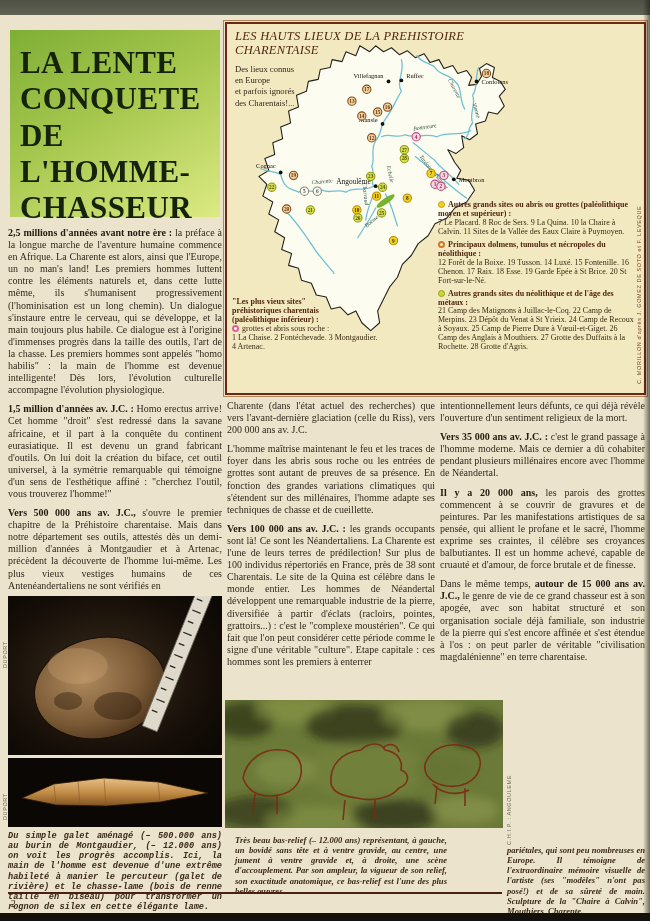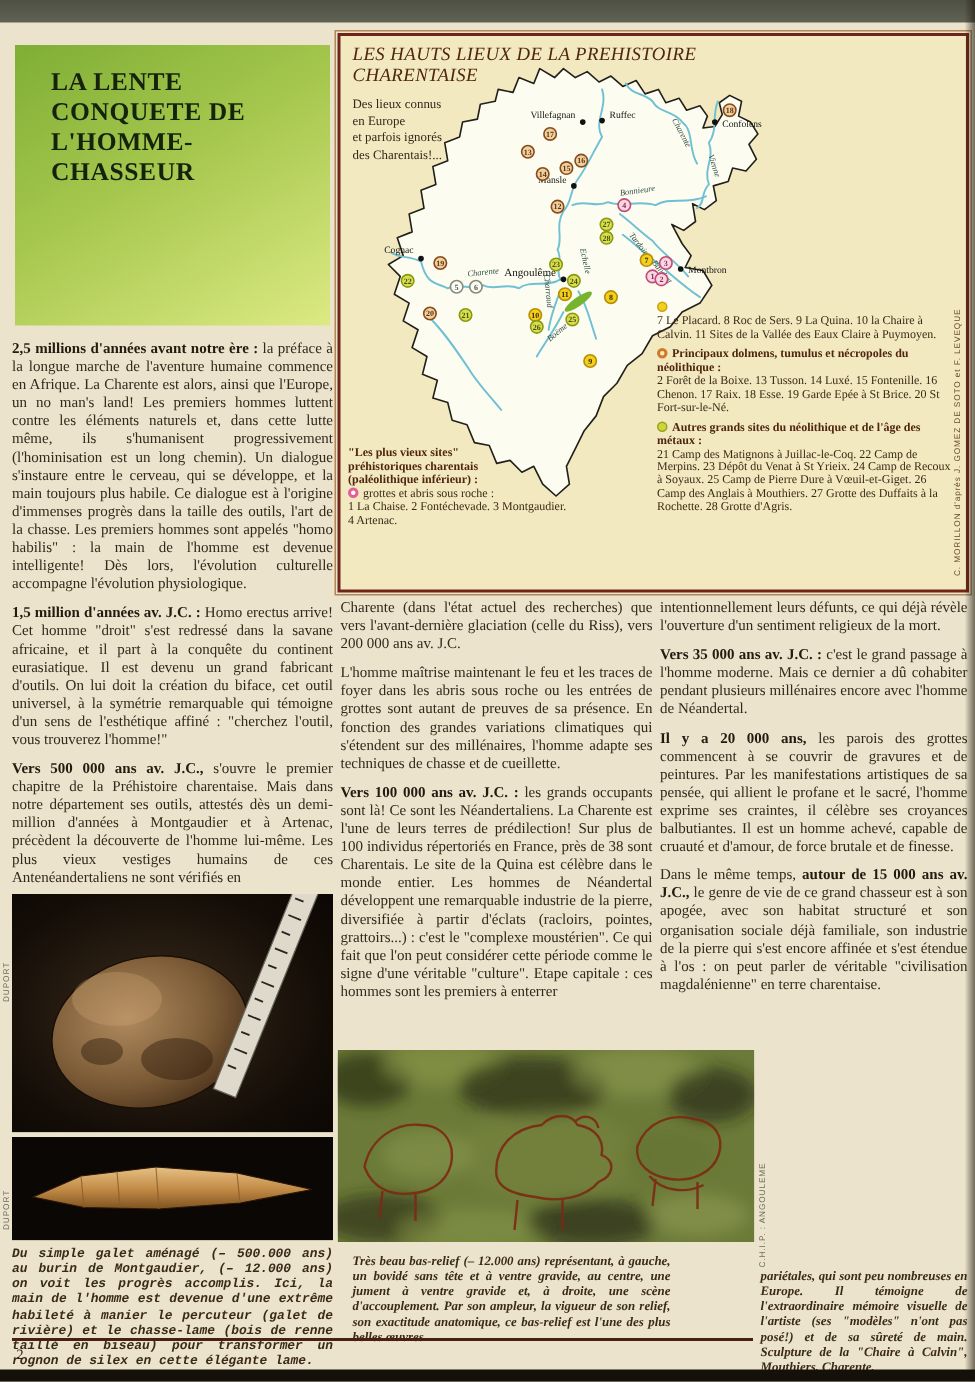--- a/index.html
+++ b/index.html
@@ -6,21 +6,21 @@
   .page { position:relative; width:650px; height:921px; background:#ece3cc; overflow:hidden;
           font-family:"Liberation Serif","DejaVu Serif",serif; color:#33281c; }
   .scan-top { position:absolute; left:0; top:0; width:100%; height:15px;
               background:linear-gradient(#4e5045,#606253); }
   .scan-right { position:absolute; right:0; top:0; width:7px; height:100%;
               background:linear-gradient(to right, rgba(30,25,15,0), rgba(30,25,15,.6)); }
   .scan-bottom { position:absolute; left:0; bottom:0; width:100%; height:8px; background:#14110b; }
 
   .title-box { position:absolute; left:10px; top:30px; width:210px; height:187px;
                background:linear-gradient(150deg,#7fae35,#a6c74e 45%,#dcea83); }
-  .title-box h1 { margin:0; padding:15px 8px 0 24px; font-size:17px; line-height:1.17;
+  .title-box h1 { margin:0; padding:15px 8px 0 10px; font-size:31px; line-height:1.17;
                   font-weight:bold; color:#15230d; letter-spacing:.4px; }
 
   .col { position:absolute; text-align:justify; font-size:10px; line-height:1.21; }
   .col p { margin:0 0 7px 0; }
   .lead { font-weight:bold; color:#241a10; }
 
   .map-box { position:absolute; left:225px; top:22px; width:421px; height:373px;
              background:#f3e9c1; border:2px solid #6f2618; outline:1px solid #b08858;
              outline-offset:1px; box-sizing:border-box; }
   .map-title { position:absolute; left:8px; top:5px; width:250px; font-size:12.5px; font-weight:normal;
@@ -193,26 +193,26 @@
 (paléolithique inférieur) :</div>
       <div class="lg-group">
         <span class="blt pink"></span><span>grottes et abris sous roche :</span>
         <span class="lg-items">1 La Chaise.  2 Fontéchevade.  3 Montgaudier.
 4 Artenac.</span>
       </div>
     </div>
 
     <div class="legend legend-right">
       <div class="lg-group">
-        <span class="blt yellow"></span>
+        <span class="blt yellow"></span><b class="lg-title">Autres grands sites ou abris ou grottes (paléolithique moyen et supérieur) :</b>
         <span class="lg-items">7 Le Placard.  8 Roc de Sers.  9 La Quina.  10 la Chaire à Calvin.  11 Sites de la Vallée des Eaux Claire à Puymoyen.</span>
       </div>
       <div class="lg-group">
         <span class="blt brown"></span><b class="lg-title">Principaux dolmens, tumulus et nécropoles du néolithique :</b>
-        <span class="lg-items">2 Forêt de la Boixe.  13 Tusson.  14 Luxé.  15 Fontenille.  16 Chenon.  17 Raix.  18 Esse.  19 Garde Epée à St Brice.  20 St Fort-sur-le-Né.</span>
+        <span class="lg-items">12 Forêt de la Boixe.  19 Tusson.  14 Luxé.  15 Fontenille.  16 Chenon.  17 Raix.  18 Esse.  19 Garde Epée à St Brice.  20 St Fort-sur-le-Né.</span>
       </div>
       <div class="lg-group">
         <span class="blt green"></span><b class="lg-title">Autres grands sites du néolithique et de l'âge des métaux :</b>
         <span class="lg-items">21 Camp des Matignons à Juillac-le-Coq.  22 Camp de Merpins.  23 Dépôt du Venat à St Yrieix.  24 Camp de Recoux à Soyaux.  25 Camp de Pierre Dure à Vœuil-et-Giget.  26 Camp des Anglais à Mouthiers.  27 Grotte des Duffaits à la Rochette.  28 Grotte d'Agris.</span>
       </div>
     </div>
   </div>
   <div class="vtext map-credit" style="left:636px; top:384px;">C. MORILLON d'après J. GOMEZ DE SOTO et F. LEVEQUE</div>
 
   <div class="col" style="left:227px; top:400px; width:208px;">

